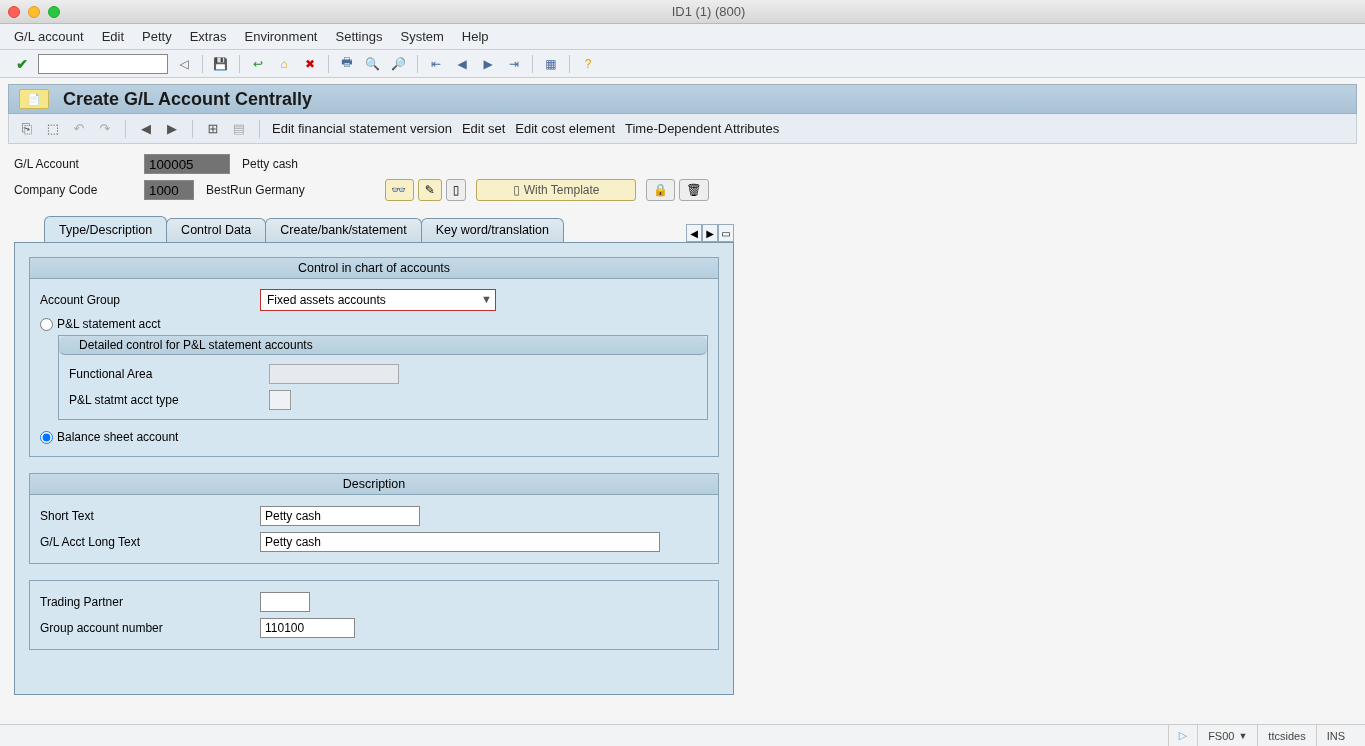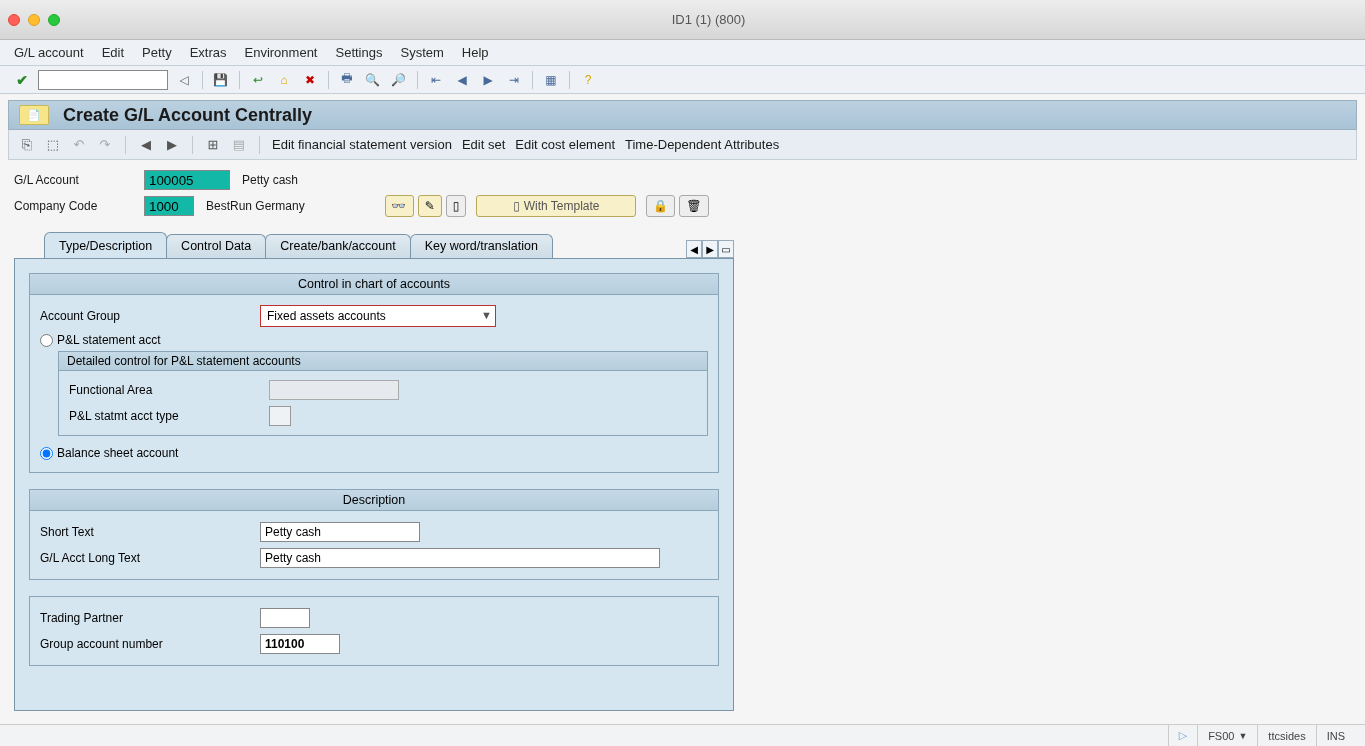--- a/index.html
+++ b/index.html
@@ -1,18 +1,18 @@
 <!DOCTYPE html>
 <html><head>
 <meta charset="utf-8">
 <style>
 * { box-sizing: border-box; margin: 0; padding: 0; }
 body { font-family: "Lucida Grande", Arial, sans-serif; font-size: 12px; background: #f5f5f5; overflow: hidden; width: 1365px; height: 746px; }
 
-.titlebar { height: 40px; background: linear-gradient(#ededed, #d6d6d6); display: flex; align-items: center; padding: 0 8px; border-bottom: 1px solid #bbb; }
+.titlebar { height: 24px; background: linear-gradient(#ededed, #d6d6d6); display: flex; align-items: center; padding: 0 8px; border-bottom: 1px solid #bbb; }
 .traffic-lights { display: flex; gap: 8px; }
 .traffic-light { width: 12px; height: 12px; border-radius: 50%; }
 .tl-red { background: #ff5f57; border: 1px solid #e04640; }
 .tl-yellow { background: #ffbd2e; border: 1px solid #dfa023; }
 .tl-green { background: #28c940; border: 1px solid #1aab29; }
 .title-text { flex: 1; text-align: center; color: #555; font-size: 13px; }
 
 .menubar { height: 26px; background: #eef2f6; border-bottom: 1px solid #c5cfd8; display: flex; align-items: center; padding: 0 14px; gap: 18px; font-size: 13px; color: #2a2a2a; }
 .menubar span { cursor: default; }
 
@@ -28,21 +28,21 @@
 .page-header .hdr-icon { width: 30px; height: 20px; background: #f7e58a; border: 1px solid #c9b85a; border-radius: 2px; display:flex; align-items:center; justify-content:center; }
 .page-header h1 { font-size: 18px; font-weight: bold; color: #1a1a1a; }
 
 .subtoolbar { margin: 0 8px; border: 1px solid #c5cfd8; border-top: none; background: #e7edf2; height: 30px; display: flex; align-items: center; padding: 0 10px; gap: 10px; font-size: 13px; }
 .subtoolbar .link-btn { color: #1a1a1a; cursor: pointer; }
 .mini-icon { width: 16px; height: 16px; display:inline-flex; align-items:center; justify-content:center; color:#555; }
 
 .content { margin: 8px 8px 0 14px; }
 .kv-row { display: flex; align-items: center; height: 24px; margin-bottom: 2px; }
 .kv-label { width: 130px; color: #1a1a1a; }
-.kv-input { border: 1px solid #888; height: 20px; padding: 0 4px; background:#14b8a6; }
+.kv-input { border: 1px solid #888; height: 20px; padding: 0 4px; background:#737373; }
 .kv-desc { margin-left: 12px; color: #1a1a1a; }
 
 .action-btn { height: 22px; border: 1px solid #b8a85a; background: #f7f0c8; border-radius: 3px; padding: 0 6px; display:inline-flex; align-items:center; gap:4px; cursor:pointer; font-size:12px; }
 .plain-btn { height: 22px; border: 1px solid #aaa; background: #eee; border-radius: 3px; padding: 0 6px; display:inline-flex; align-items:center; cursor:pointer; }
 
 .tab-area { margin-top: 14px; width: 720px; }
 .tab-strip { display: flex; align-items: flex-end; position: relative; }
 .tab { border: 1px solid #7a95a8; border-bottom: none; padding: 4px 14px 5px 14px; background: linear-gradient(#e0eaf1,#cddce6); margin-right: -1px; cursor:pointer; border-top-left-radius: 6px; border-top-right-radius: 6px; font-size: 12.5px; }
 .tab.active { background: #d6e6f0; font-weight: normal; padding-top:6px; position:relative; z-index:2; }
 .tab-scroll { margin-left: auto; display:flex; gap:0; }
@@ -55,21 +55,21 @@
 .groupbox-body { padding: 8px 10px; }
 
 .form-row { display: flex; align-items: center; height: 26px; }
 .form-label { width: 220px; }
 .select-wrap { position:relative; }
 .select { width: 236px; height: 22px; border: 1px solid #c03030; background: #fff; padding: 0 22px 0 6px; appearance:none; font-size:12px; }
 .select-arrow { position:absolute; right:4px; top:4px; pointer-events:none; color:#555; font-size:11px; }
 
 .radio-row { display:flex; align-items:center; gap:4px; margin: 4px 0; }
 .subgroup { border: 1px solid #8aa5b8; margin: 4px 0 8px 18px; }
-.subgroup-title { background: linear-gradient(#c5d9e6,#b6cedd); border-bottom: 1px solid #8aa5b8; padding: 2px 8px; }
+.subgroup-title { background: linear-gradient(#c5d9e6,#b6cedd); border-bottom: 1px solid #8aa5b8; padding: 2px 20px; border-radius: 6px; }
 .subgroup-body { padding: 6px 10px; }
 
 .small-input { width: 22px; height: 20px; border:1px solid #999; background:#eef2f5; }
 .disabled-input { width: 130px; height: 20px; border:1px solid #aaa; background:#e6eaee; }
 
 .text-input { height: 20px; border:1px solid #888; background:#fff; padding:0 4px; font-size:12px; }
 
 .statusbar { position: fixed; bottom: 0; left: 0; right: 0; height: 22px; background: #f1f3f5; border-top: 1px solid #ccc; display: flex; align-items: center; padding: 0 10px; font-size: 11px; color:#444; }
 .statusbar .spacer { flex:1; }
 .statusbar .cell { border-left: 1px solid #ccc; padding: 0 10px; height: 100%; display:flex; align-items:center; gap:4px; }
@@ -173,21 +173,21 @@
     <span class="plain-btn">🔒</span>
     <span style="width:4px"></span>
     <span class="plain-btn">🗑</span>
   </div>
 
   <div class="tab-area">
     <div class="tab-strip">
       <div style="width:30px"></div>
       <div class="tab active">Type/Description</div>
       <div class="tab">Control Data</div>
-      <div class="tab">Create/bank/account</div>
+      <div class="tab">Create/bank/statement</div>
       <div class="tab">Key word/translation</div>
       <div class="tab-scroll">
         <div class="sbtn">◀</div>
         <div class="sbtn">▶</div>
         <div class="sbtn">▭</div>
       </div>
     </div>
     <div class="tab-body">
 
       <div class="groupbox">
@@ -241,21 +241,21 @@
       </div>
 
       <div class="groupbox">
         <div class="groupbox-body">
           <div class="form-row">
             <span class="form-label">Trading Partner</span>
             <input class="text-input" style="width: 50px;">
           </div>
           <div class="form-row">
             <span class="form-label">Group account number</span>
-            <input class="text-input" style="width: 80px; font-weight: bold;" value="110100">
+            <input class="text-input" style="width: 95px;" value="110100">
           </div>
         </div>
       </div>
 
     </div>
   </div>
 </div>
 
 <div class="sap-logo">SAP</div>
 

